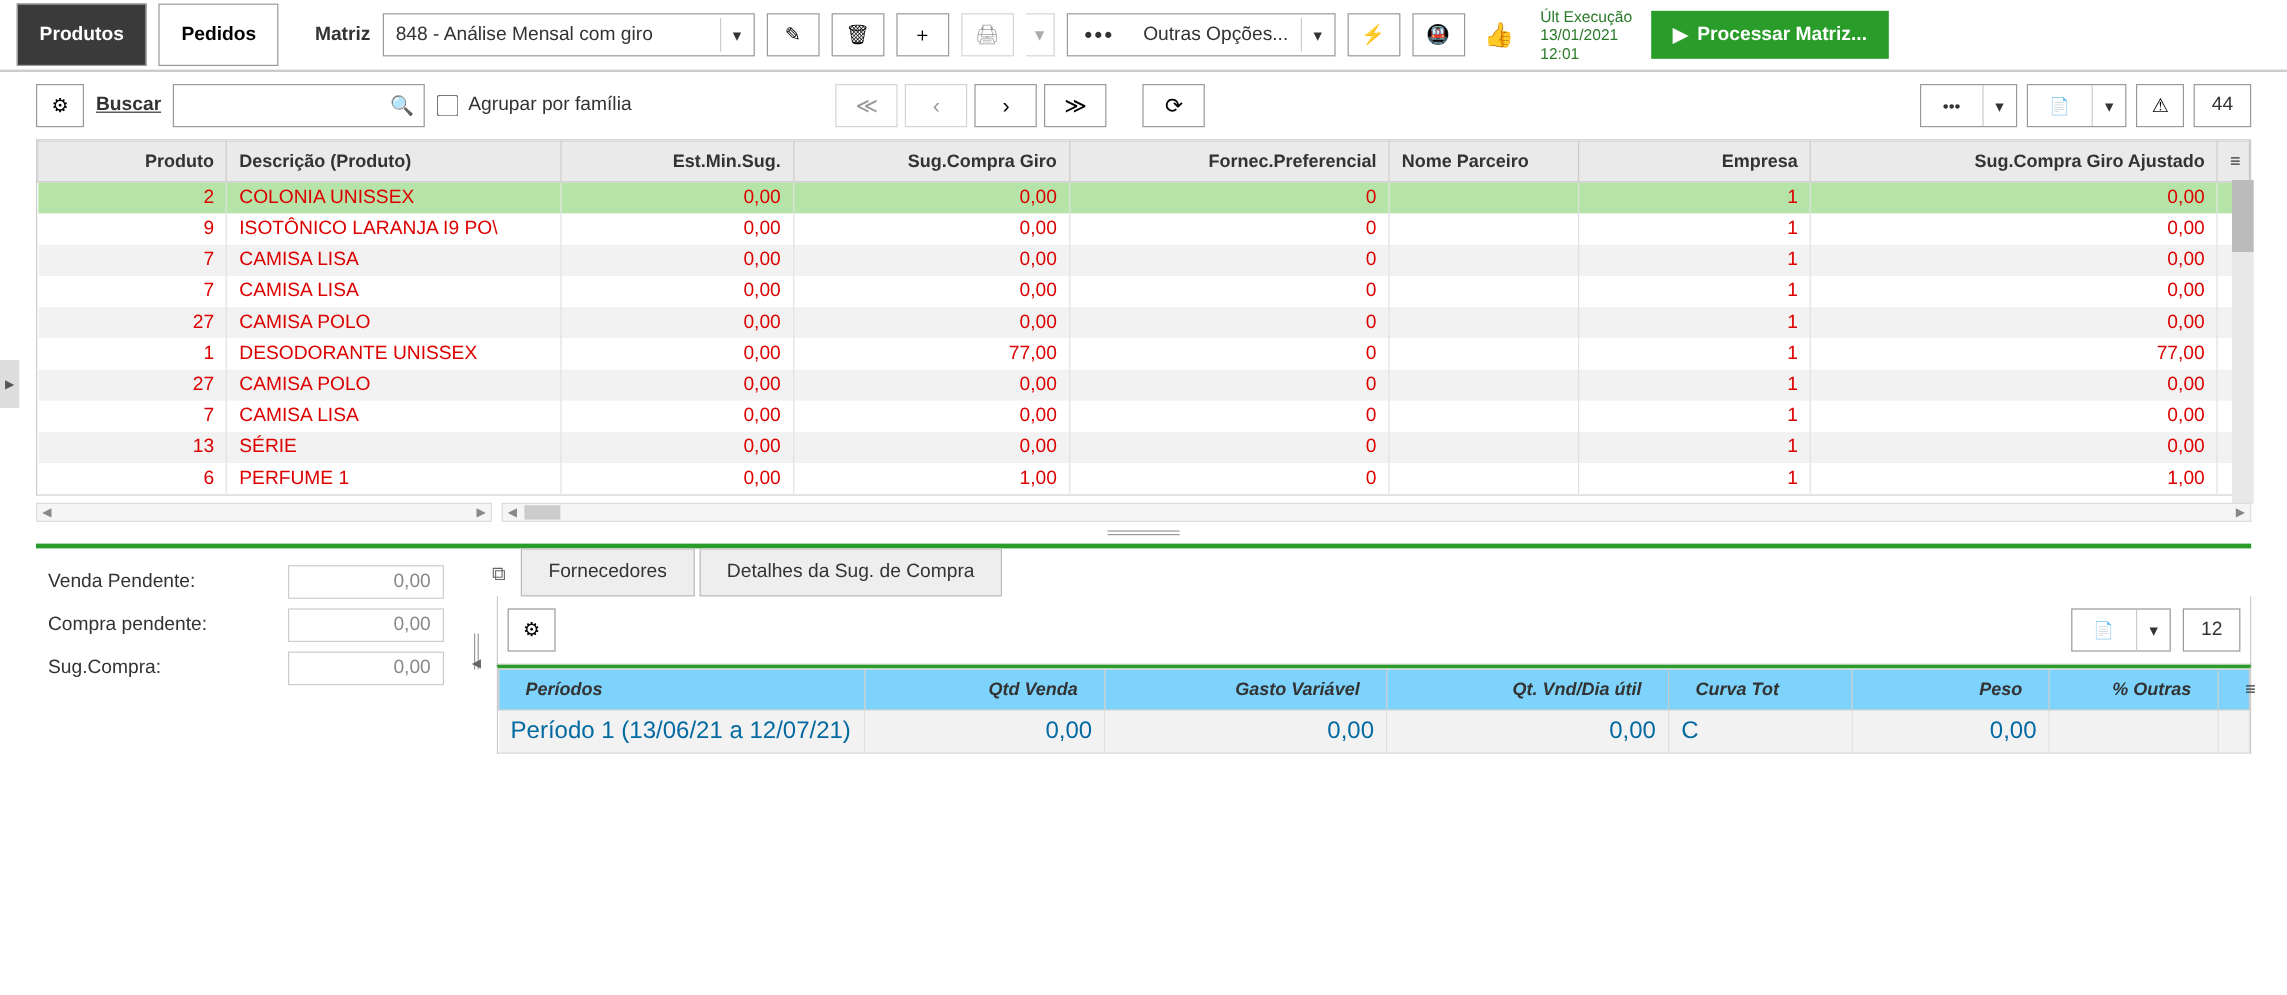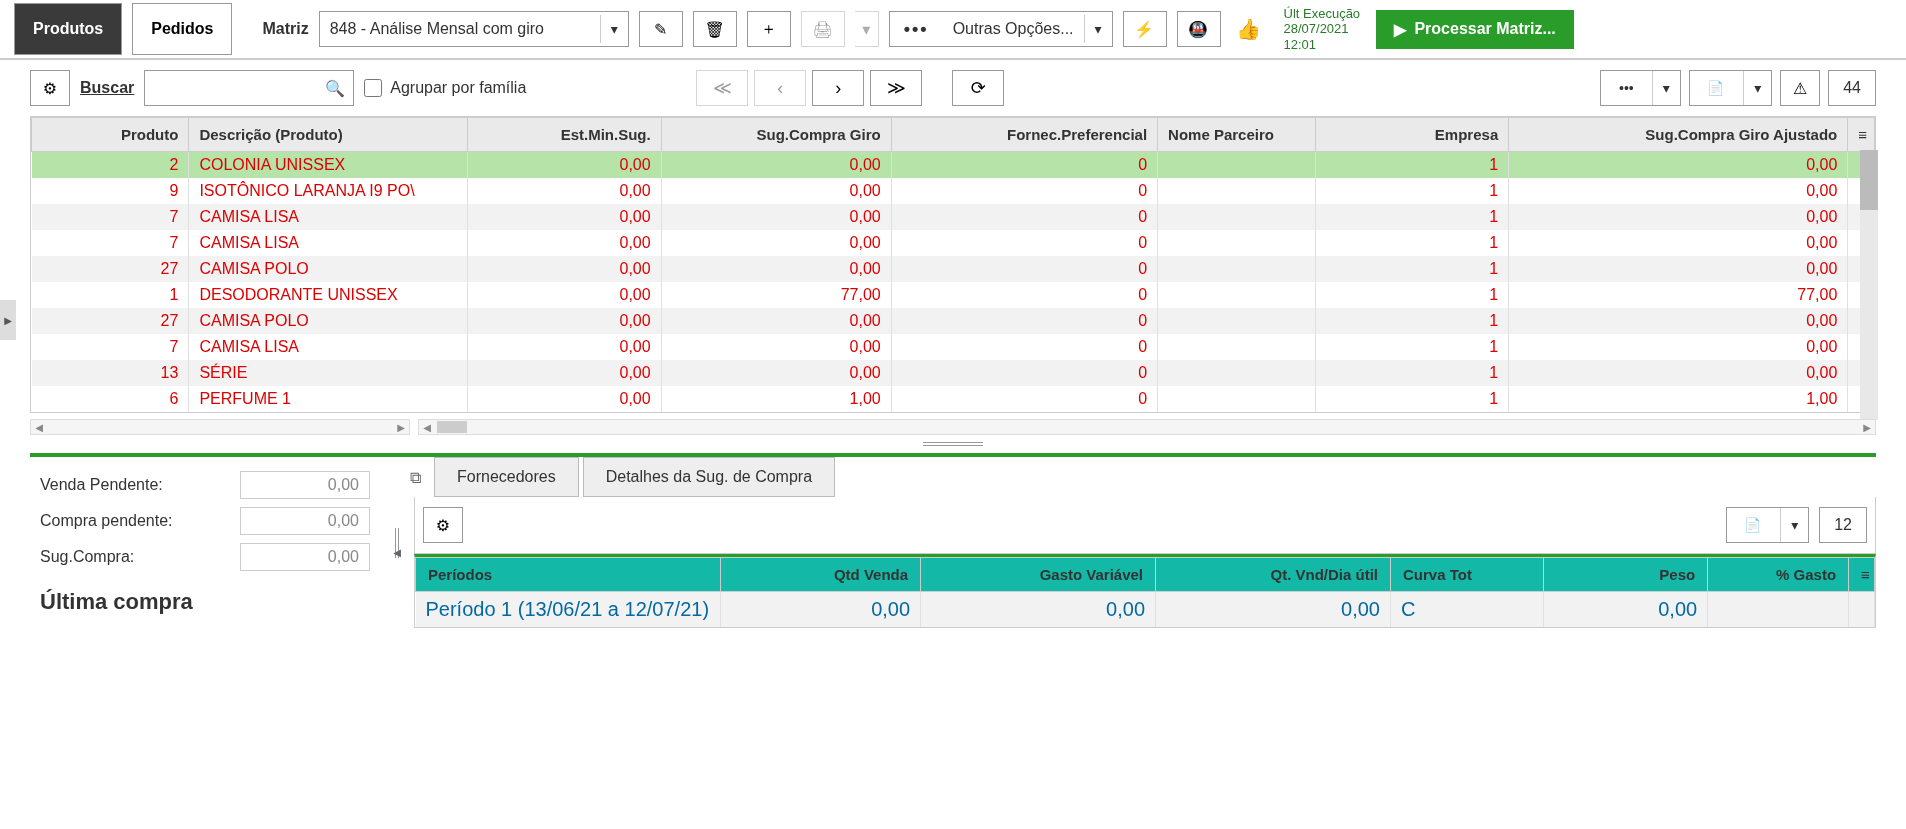--- a/index.html
+++ b/index.html
@@ -87,21 +87,21 @@
 .right-panel { flex: 1; position: relative; }
 .copy-icon { position: absolute; left: -4px; top: 12px; font-size: 16px; color: #666; cursor: pointer; }
 .tabs { display: flex; margin-left: 20px; }
 .tab { padding: 10px 22px; border: 1px solid #bbb; background: #eee; font-size: 16px; cursor: pointer; margin-right: 4px; }
 .tab.active { background: #fff; border-top: 4px solid #2a9c2a; border-bottom: none; font-weight: normal; }
 .period-toolbar { display: flex; align-items: center; padding: 10px 8px; gap: 10px; border: 1px solid #ccc; border-top: none; margin-left: 0; }
 .period-toolbar .spacer { flex: 1; }
 
 .period-table-wrap { border: 1px solid #ccc; border-top: 3px solid #2a9c2a; margin-top: 0; }
 .period-table { width: 100%; border-collapse: collapse; table-layout: fixed; }
-.period-table th { background: #14b8a6; border: 1px solid #ccc; padding: 8px 12px; font-size: 15px; }
+.period-table th { background: #7dd3fc; border: 1px solid #ccc; padding: 8px 22px; font-size: 15px; font-style: italic; }
 .period-table th.num { text-align: right; }
 .period-table td { padding: 6px 10px; font-size: 20px; color: #0369a1; border-right: 1px solid #e0e0e0; }
 .period-table td.num { text-align: right; }
 
 .left-collapse { position: absolute; left: 0; top: 300px; width: 16px; height: 40px; background: #ddd; display: flex; align-items: center; justify-content: center; cursor: pointer; font-size: 10px; color: #555; }
 </style>
 </head>
 <body>
 
 <div class="container">
@@ -123,21 +123,21 @@
     <div class="other-opts">
       <span class="dots">•••</span>
       <span class="lbl">Outras Opções...</span>
       <span class="arrow">▾</span>
     </div>
     <button class="icon-btn">⚡</button>
     <button class="icon-btn">🚇</button>
     <span class="thumb-icon">👍</span>
     <div class="exec-info">
       <div>Últ Execução</div>
-      <div>28/07/2021</div>
+      <div>13/01/2021</div>
       <div>12:01</div>
     </div>
     <button class="process-btn">
       <span>▶</span>
       <span>Processar Matriz...</span>
     </button>
   </div>
 
   <div class="search-bar">
     <button class="gear-btn">⚙</button>
@@ -342,21 +342,20 @@
         <span class="val">0,00</span>
       </div>
       <div class="field-row">
         <span class="lbl">Compra pendente:</span>
         <span class="val">0,00</span>
       </div>
       <div class="field-row">
         <span class="lbl">Sug.Compra:</span>
         <span class="val">0,00</span>
       </div>
-      <div class="ultima-title">Última compra</div>
     </div>
 
     <div class="vsplit">
         <div class="handle"></div>
       </div>
 
     <div class="right-panel">
       <span class="copy-icon">⧉</span>
       <div class="tabs">
         <div class="tab">Fornecedores</div>
@@ -384,21 +383,21 @@
               <col style="width:22px">
           </colgroup>
           <thead>
             <tr>
               <th>Períodos</th>
               <th class="num">Qtd Venda</th>
               <th class="num">Gasto Variável</th>
               <th class="num">Qt. Vnd/Dia útil</th>
               <th>Curva Tot</th>
               <th class="num">Peso</th>
-              <th class="num">% Gasto</th>
+              <th class="num">% Outras</th>
               <th class="menu-col">≡</th>
             </tr>
           </thead>
           <tbody id="period-tbody">
               <tr>
                 <td>Período 1 (13/06/21 a 12/07/21)</td>
                 <td class="num">0,00</td>
                 <td class="num">0,00</td>
                 <td class="num">0,00</td>
                 <td>C</td>

